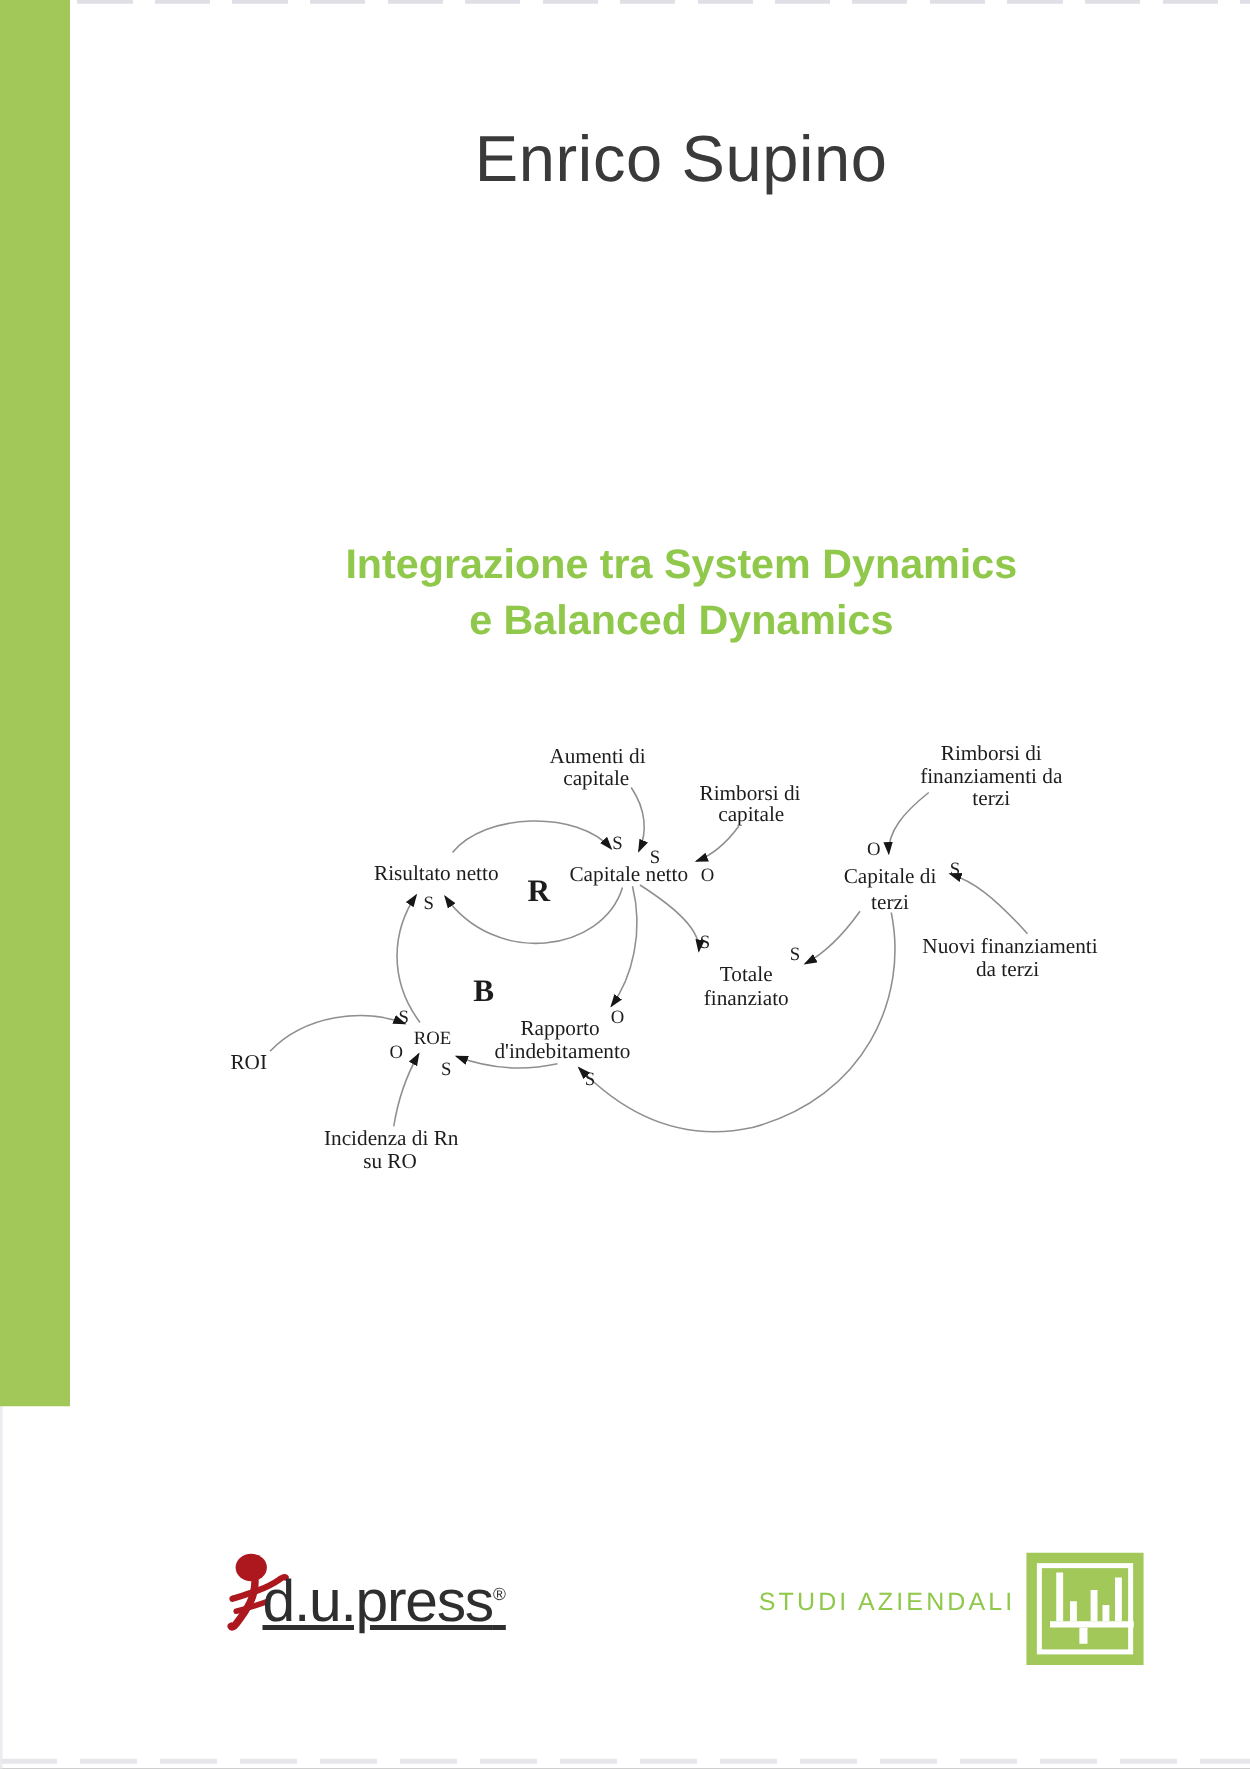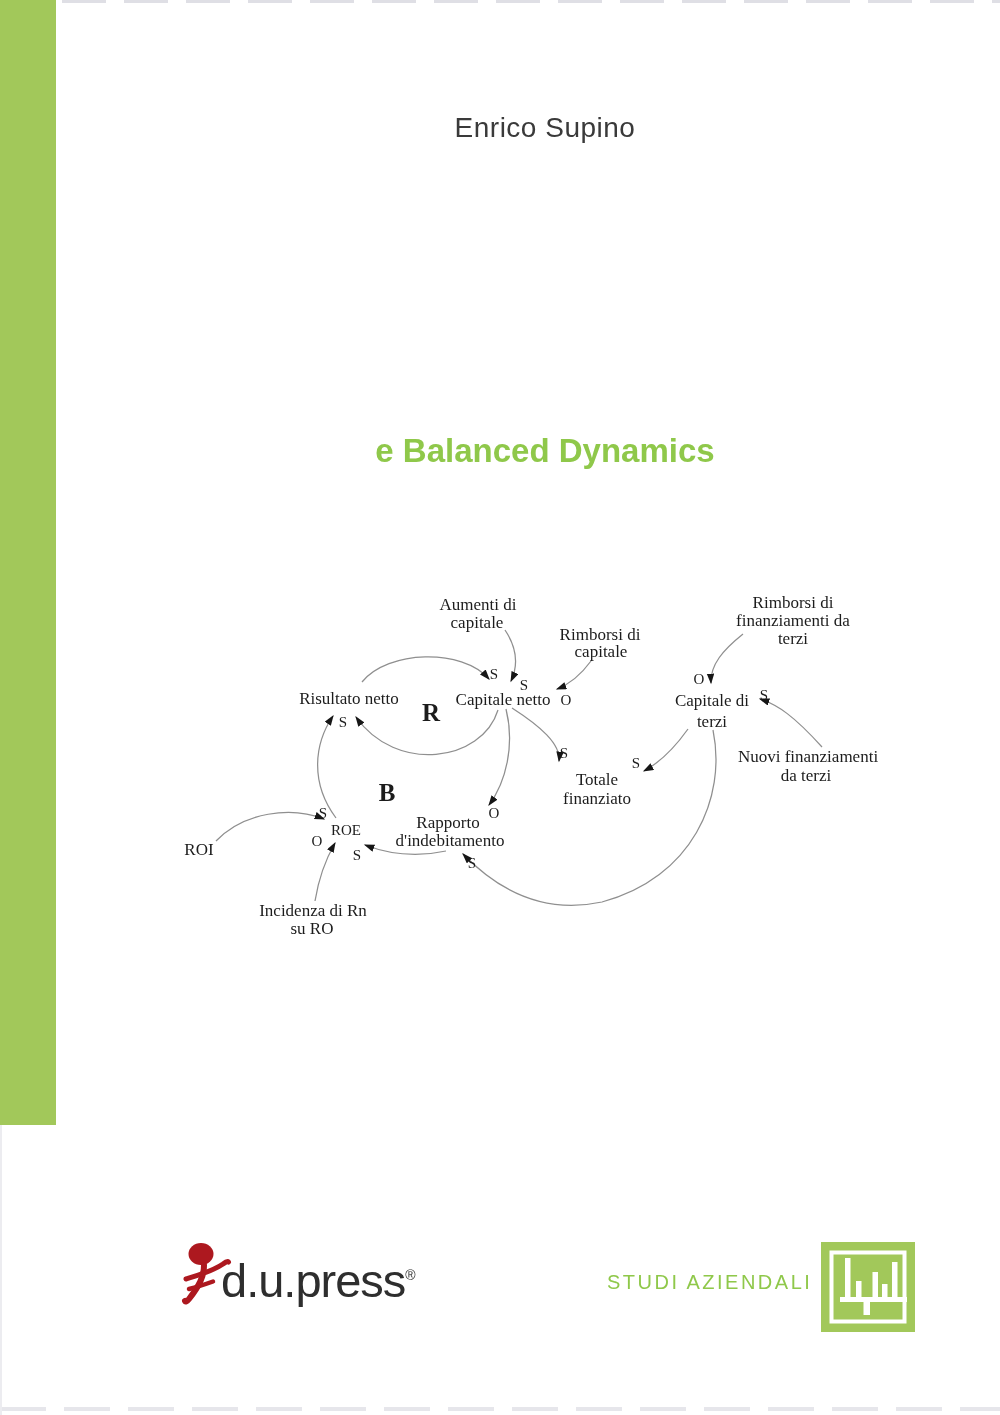--- a/index.html
+++ b/index.html
@@ -11,54 +11,55 @@
   
   .dash-top{position:absolute;top:0;left:0;right:0;height:3px;
     background:repeating-linear-gradient(90deg,#dfdfe5 0 44px,transparent 44px 62px);}
   .dash-bottom{position:absolute;top:1407px;left:0;right:0;height:4px;
     background:repeating-linear-gradient(90deg,#e6e6eb 0 46px,transparent 46px 64px);}
   .edge-left{position:absolute;left:0;top:1125px;width:2px;height:290px;background:#ececf0;}
   
   .side-bar{position:absolute;left:0;top:0;width:56px;height:1125px;background:var(--green_bar);}
   
   .col{position:absolute;left:90px;width:910px;text-align:center;}
-  .author{top:104px;font-size:28px;line-height:48px;font-weight:400;color:var(--ink);letter-spacing:0.5px;}
+  .author{top:104px;font-size:52px;line-height:48px;font-weight:400;color:var(--ink);letter-spacing:0.5px;}
   .title{top:337px;font-size:40px;line-height:40px;font-weight:bold;color:var(--green_text);letter-spacing:0.2px;}
   .subtitle{top:428px;font-size:33px;line-height:45px;font-weight:bold;color:var(--green_text);}
   
   svg.diagram{position:absolute;left:0;top:0;width:1000px;height:1415px;}
   svg.diagram text{font-family:"Liberation Serif", serif;fill:var(--diagram_ink);}
   .node{font-size:17px;}
   .node-sm{font-size:15px;}
   .loop{font-size:25px;font-weight:bold;}
   .pol{font-size:15px;}
   svg.diagram path.arrow{fill:none;stroke:var(--arrow);stroke-width:1.25px;}
   
   .logo-figure{position:absolute;left:173px;top:1238px;}
-  .publisher{position:absolute;left:221px;top:1253px;font-size:47px;font-weight:400;
-    color:#2e2e2e;letter-spacing:-1px;}
+  .publisher{position:absolute;left:210px;top:1253px;font-size:47px;font-weight:400;
+    color:#2e2e2e;letter-spacing:-1px;text-decoration:underline;}
   .publisher sup{font-size:14px;letter-spacing:0;}
   .series{position:absolute;left:607px;top:1271px;font-size:20px;letter-spacing:2.5px;
     color:var(--green_text);font-weight:400;}
   .series-badge{position:absolute;left:821px;top:1242px;}
 </style>
 </head>
 <body>
 
 <div id="page">
 
   <div class="dash-top"></div>
   <div class="dash-bottom"></div>
   <div class="edge-left"></div>
   <div class="side-bar"></div>
 
   <div class="col author">Enrico Supino</div>
 
 
   <div class="col subtitle">
+    <div>Integrazione tra System Dynamics</div>
     <div>e Balanced Dynamics</div>
   </div>
 
   <svg class="diagram" viewBox="0 0 1000 1415">
     <defs>
       <marker id="ah" markerWidth="9" markerHeight="8" refX="7.5" refY="3" orient="auto">
         <path d="M0,0 L8.5,3 L0,6 Z" fill="#161616"></path>
       </marker>
     </defs>
 

